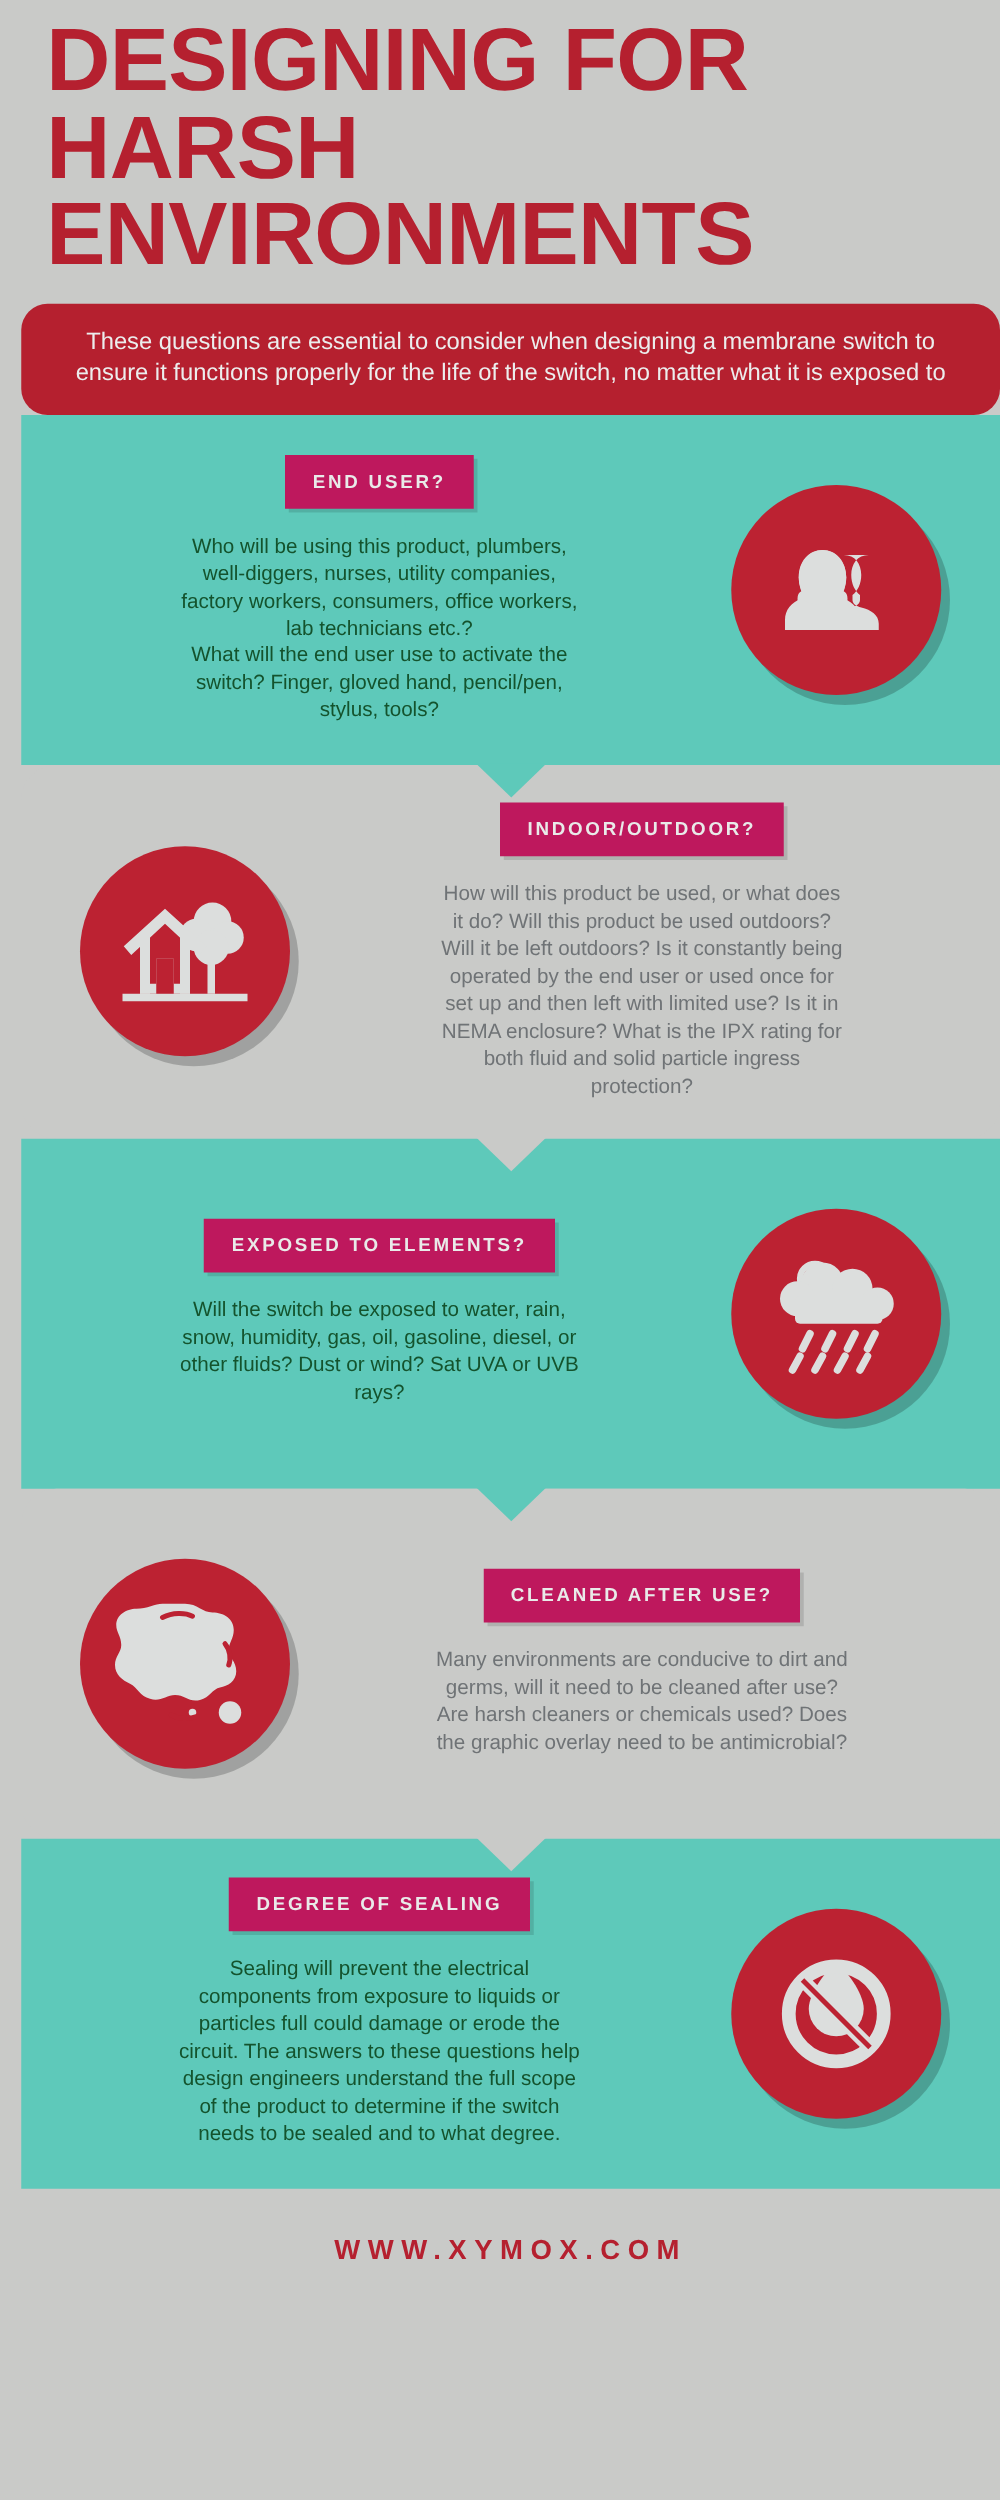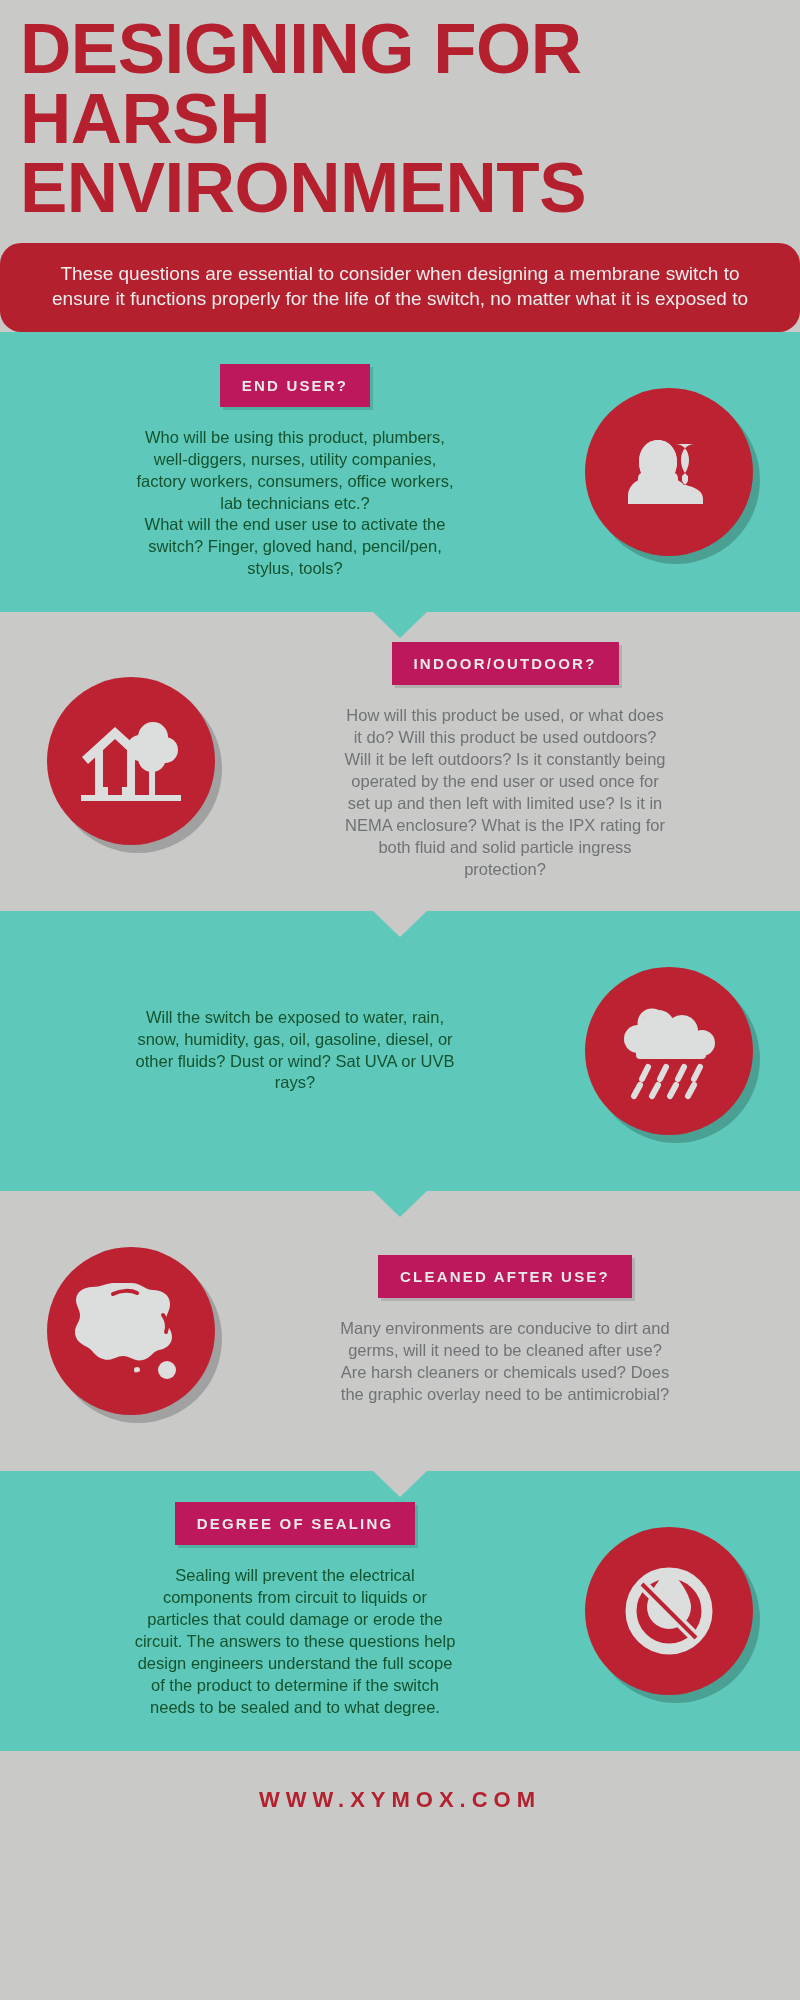--- a/index.html
+++ b/index.html
@@ -10,20 +10,21 @@
     background: #c9cac8;
     font-family: "Liberation Sans", sans-serif;
   }
 
   .page {
     position: relative;
     width: 800px;
     height: 2000px;
     background: #c9cac8;
     overflow: hidden;
+    padding-left: 17px;
   }
 
   
   .header {
     padding: 14px 20px 0 20px;
   }
   .header-title {
     color: #b5202f;
     font-size: 71px;
     line-height: 0.98;
@@ -188,20 +189,21 @@
     </div>
     <div class="text-col">
       <div class="heading-chip">INDOOR/OUTDOOR?</div>
       <div class="body-text">How will this product be used, or what does it do? Will this product be used outdoors? Will it be left outdoors? Is it constantly being operated by the end user or used once for set up and then left with limited use? Is it in NEMA enclosure? What is the IPX rating for both fluid and solid particle ingress protection?</div>
     </div>
     <div class="notch gray-down"></div>
   </div>
 
   <div class="section teal">
     <div class="text-col">
+      <div class="heading-chip">EXPOSED TO ELEMENTS?</div>
       <div class="body-text">Will the switch be exposed to water, rain, snow, humidity, gas, oil, gasoline, diesel, or other fluids? Dust or wind? Sat UVA or UVB rays?</div>
     </div>
     <div class="icon-col">
       <div class="icon-badge">
         <svg width="110" height="100" viewBox="0 0 110 100" aria-hidden="true">
           <g fill="#dcdedd">
             <circle cx="38" cy="22" r="12" fill="none" stroke="#dcdedd" stroke-width="5"></circle>
             <circle cx="44" cy="26" r="17"></circle>
             <circle cx="68" cy="30" r="16"></circle>
             <circle cx="24" cy="38" r="14"></circle>
@@ -246,21 +248,21 @@
     <div class="text-col">
       <div class="heading-chip">CLEANED AFTER USE?</div>
       <div class="body-text">Many environments are conducive to dirt and germs, will it need to be cleaned after use? Are harsh cleaners or chemicals used? Does the graphic overlay need to be antimicrobial?</div>
     </div>
     <div class="notch gray-down"></div>
   </div>
 
   <div class="section teal">
     <div class="text-col">
       <div class="heading-chip">DEGREE OF SEALING</div>
-      <div class="body-text">Sealing will prevent the electrical components from circuit to liquids or particles that could damage or erode the circuit. The answers to these questions help design engineers understand the full scope of the product to determine if the switch needs to be sealed and to what degree.</div>
+      <div class="body-text">Sealing will prevent the electrical components from exposure to liquids or particles full could damage or erode the circuit. The answers to these questions help design engineers understand the full scope of the product to determine if the switch needs to be sealed and to what degree.</div>
     </div>
     <div class="icon-col">
       <div class="icon-badge">
         <svg width="112" height="112" viewBox="0 0 112 112" aria-hidden="true">
           <path d="M56 18c-7 0-22 22-22 34a22 22 0 0 0 44 0c0-12-15-34-22-34z" fill="#dcdedd"></path>
           <circle cx="56" cy="56" r="38" fill="none" stroke="#dcdedd" stroke-width="11"></circle>
           <line x1="29" y1="29" x2="83" y2="83" stroke="#dcdedd" stroke-width="11"></line>
           <line x1="29" y1="29" x2="83" y2="83" stroke="#bc2232" stroke-width="4"></line>
         </svg>
       </div>

